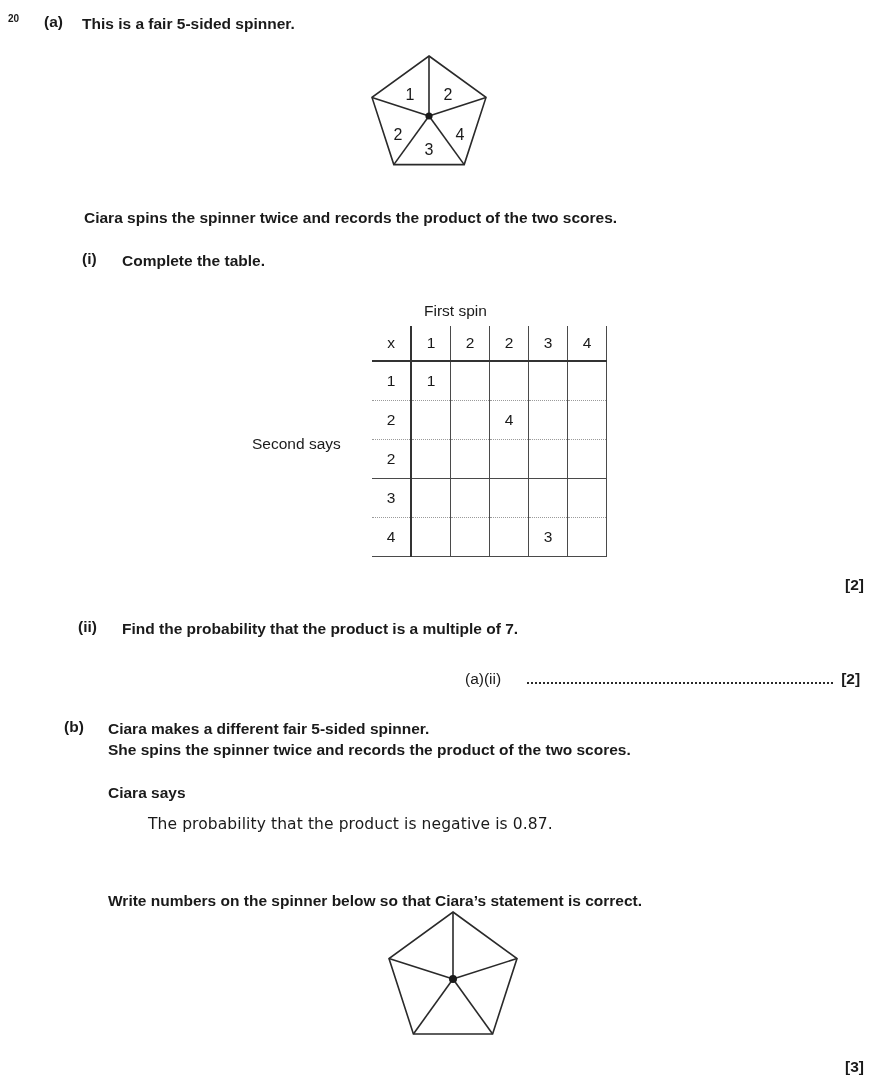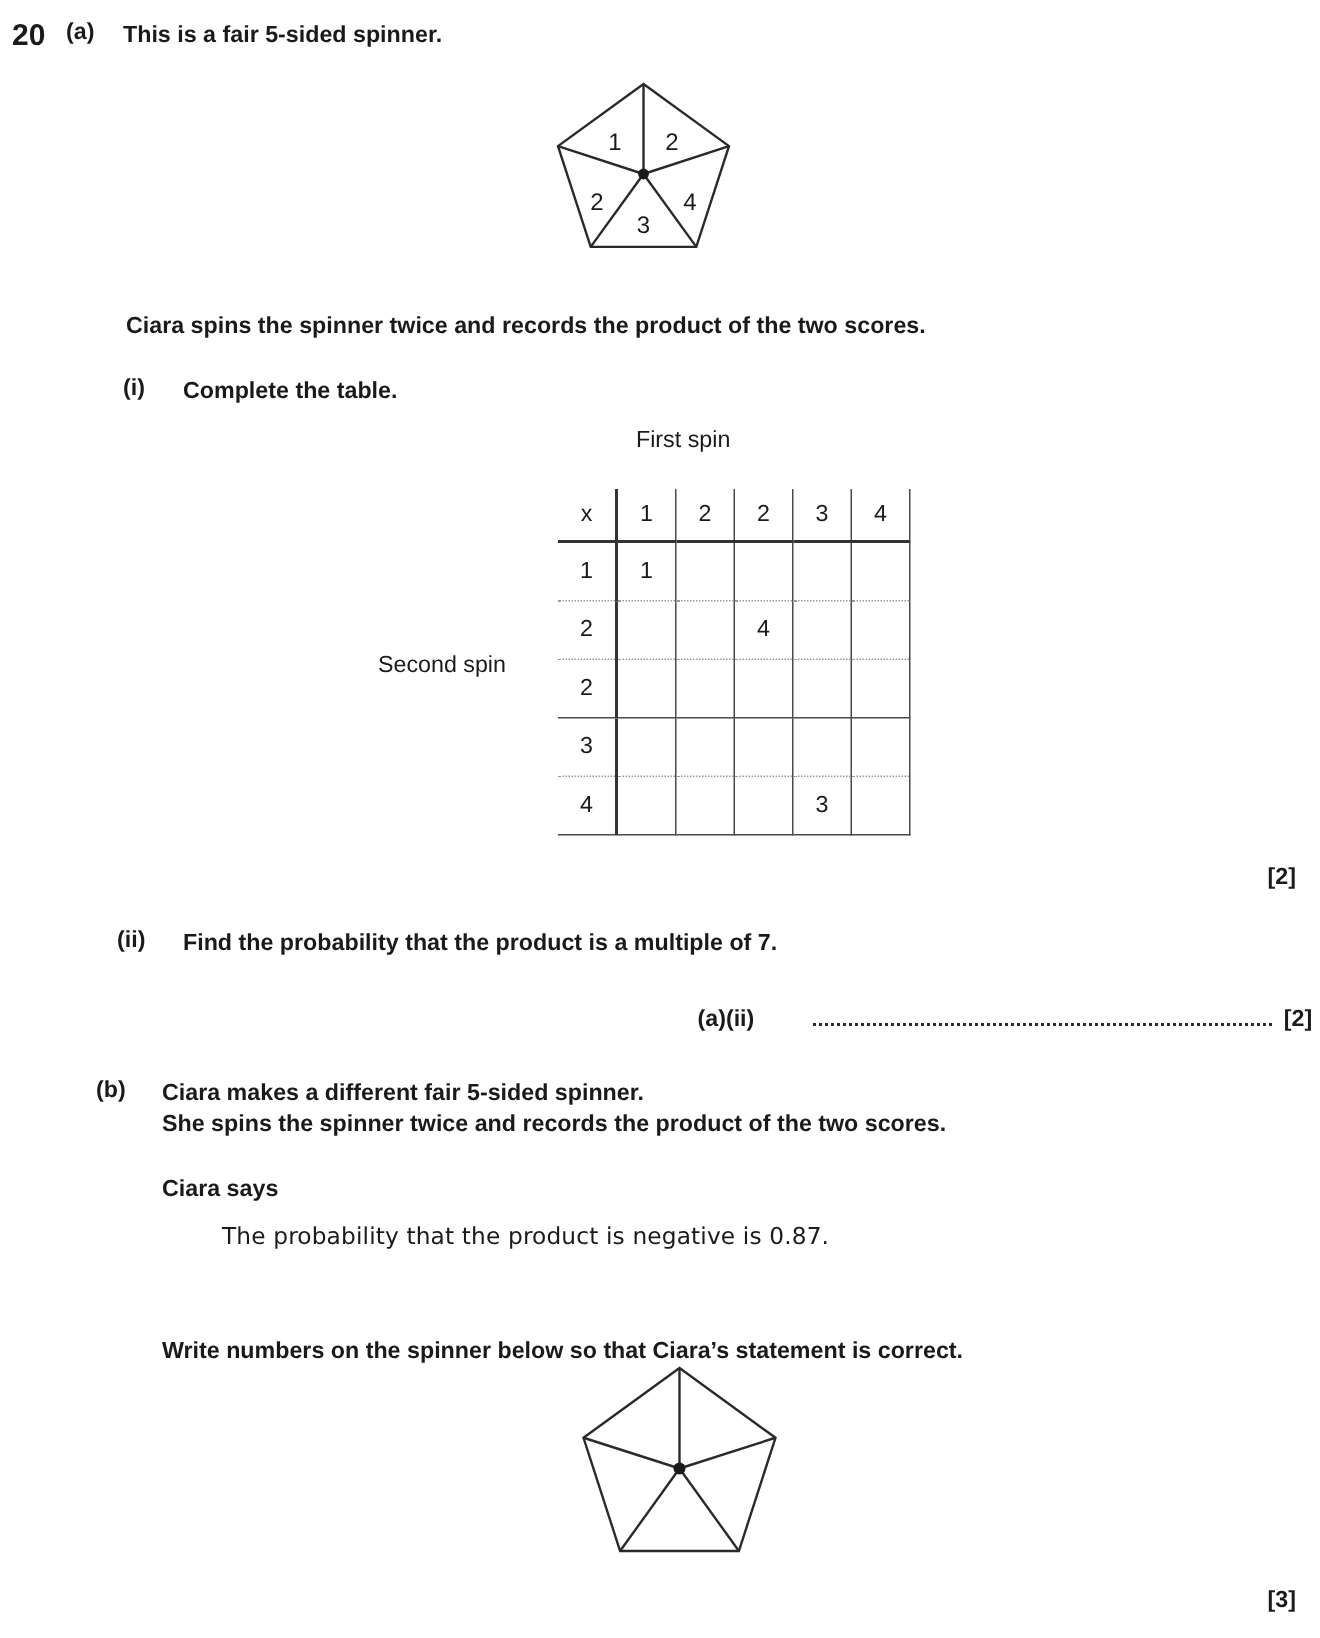--- a/index.html
+++ b/index.html
@@ -15,21 +15,21 @@
     color: #1a1a1a;
     font-size: 15.5px;
     overflow: hidden;
   }
 
   .abs { position: absolute; }
 
   
   .qnum {
     font-weight: bold;
-    font-size: 20px;
+    font-size: 10px;
   }
   .partlbl {
     font-weight: bold;
     font-size: 15.5px;
   }
   .body-text {
     font-size: 15.5px;
     line-height: 21px;
     white-space: nowrap;
     font-weight: bold;
@@ -90,21 +90,21 @@
   table.prob tr.hdr td.stub {
     border-right: 2px solid #333;
     border-bottom: 2px solid #333;
   }
   table.prob td.lastcol { border-right: 1px solid #4a4a4a; }
   table.prob tr.lastrow td { border-bottom: 1px solid #4a4a4a; }
   table.prob tr.solidrow td { border-bottom: 1px solid #4a4a4a; }
 
   
   .ans-row { position: absolute; display: flex; align-items: baseline; }
-  .ans-tag { font-weight: bold; font-size: 15.5px; margin-right: 39px; }
+  .ans-tag { font-weight: normal; font-size: 15.5px; margin-right: 26px; }
   .ans-dots {
     width: 306px;
     border-bottom: 2px dotted #2a2a2a;
     height: 12px;
     margin-right: 8px;
   }
 </style>
 </head>
 <body>
 
@@ -131,23 +131,23 @@
     <text class="sector-num" x="61" y="103" text-anchor="middle">3</text>
     <text class="sector-num" x="30" y="88" text-anchor="middle">2</text>
   </svg>
 </div>
 
 <div class="abs body-text" style="left:84px; top:207px;">Ciara spins the spinner twice and records the product of the two scores.</div>
 
 <div class="abs partlbl" style="left:82px; top:250px;">(i)</div>
 <div class="abs body-text" style="left:122px; top:250px;">Complete the table.</div>
 
-<div class="abs table-label" style="left:424px; top:285px;">First spin</div>
-
-<div class="abs table-label" style="left:252px; top:435px;">Second spin</div>
+<div class="abs table-label" style="left:424px; top:302px;">First spin</div>
+
+<div class="abs table-label" style="left:252px; top:435px;">Second says</div>
 
 <div class="abs" style="left:372px; top:326px;">
   <table class="prob">
     <tbody>
         <tr class="hdr">
       <td class="stub hdrcell">x</td>
       <td class="hdrcell">1</td>
       <td class="hdrcell">2</td>
       <td class="hdrcell">2</td>
       <td class="hdrcell">3</td>

